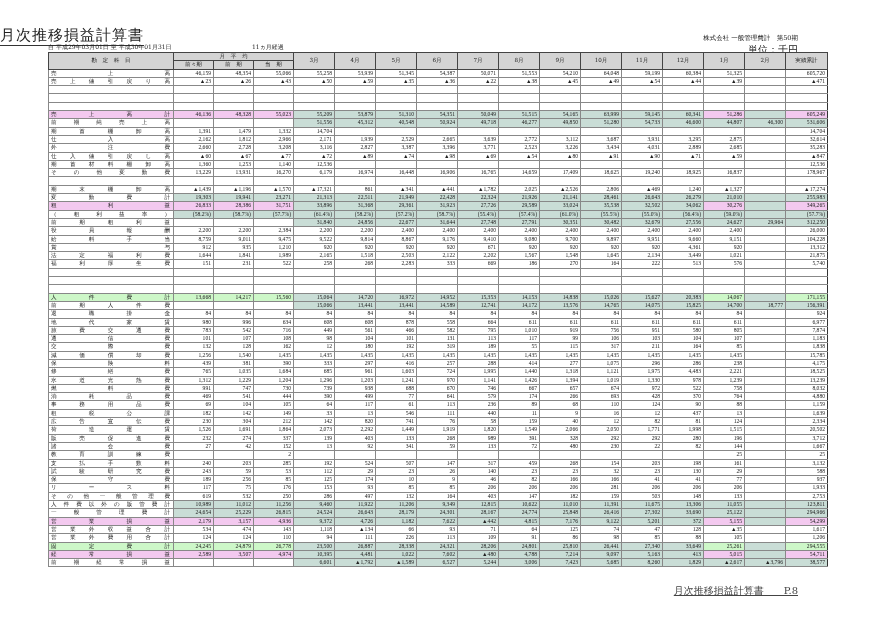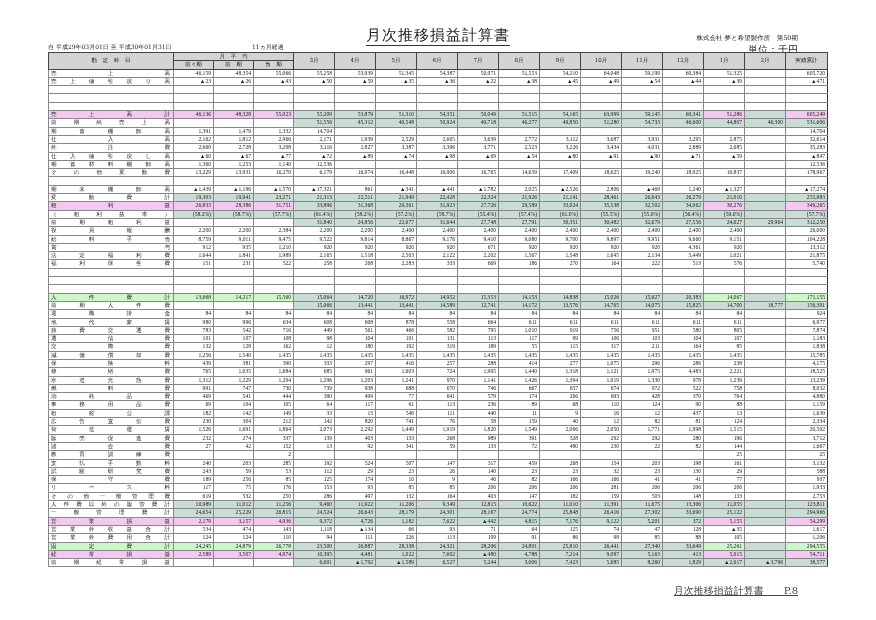--- a/index.html
+++ b/index.html
@@ -1,17 +1,17 @@
 <!DOCTYPE html>
 <html><head>
 <meta charset="utf-8">
 <style>
   html, body { margin:0; padding:0; background:#fff; }
   body { width:876px; height:620px; position:relative; font-family:"DejaVu Serif","Liberation Serif",serif; color:#222; overflow:hidden; }
-  .title { position:absolute; left:0; width:876px; top:26px; text-align:center; font-size:15px; letter-spacing:1px; }
+  .title { position:absolute; left:0; width:876px; top:26px; font-size:15px; letter-spacing:1px; }
   .title span { border-bottom:1px solid #333; padding-bottom:1px; }
   .company { position:absolute; right:78px; top:34px; font-size:6.5px; }
   .unit { position:absolute; right:78px; top:43px; font-size:10px; }
   .period { position:absolute; left:48px; top:43px; font-size:6px; }
   .months-passed { position:absolute; left:252px; top:43px; font-size:6px; }
   .footer { position:absolute; right:78px; top:584px; font-size:10px; color:#444;text-decoration:underline; }
   table.pl { position:absolute; left:48px; top:52px; border-collapse:collapse; table-layout:fixed; width:750px; font-size:5.6px; }
   table.pl td, table.pl th { border:0.5px solid #888; padding:0 2px; height:7.3px; line-height:7.3px; white-space:nowrap; overflow:hidden; }
   table.pl th { background:#d4d4d4; font-weight:normal; text-align:center; border:1px solid #444; }
   td.num { text-align:right; font-family:"Liberation Serif",serif; }
@@ -22,21 +22,21 @@
   td.pinkcell { background:#f3c9ef !important; }
   td.greencell { background:#cdf7c8 !important; }
   td.dbl { border-top:1.5px double #444; border-bottom:1.5px double #444; }
   .thick-l { border-left:1.5px solid #333 !important; }
   .thick-r { border-right:1.5px solid #333 !important; }
 </style>
 </head>
 <body>
 
 <div class="title"><span>月次推移損益計算書</span></div>
-<div class="company">株式会社 夢と希望製作所　第50期</div>
+<div class="company">株式会社 一般管理費計　第50期</div>
 <div class="unit">単位：千円</div>
 <div class="period">自 平成29年03月01日 至 平成30年01月31日</div>
 <div class="months-passed">11ヵ月経過</div>
 
 <table class="pl">
   <colgroup>
     <col style="width:125px">
     <col style="width:40px">
       <col style="width:40px">
       <col style="width:40px">

